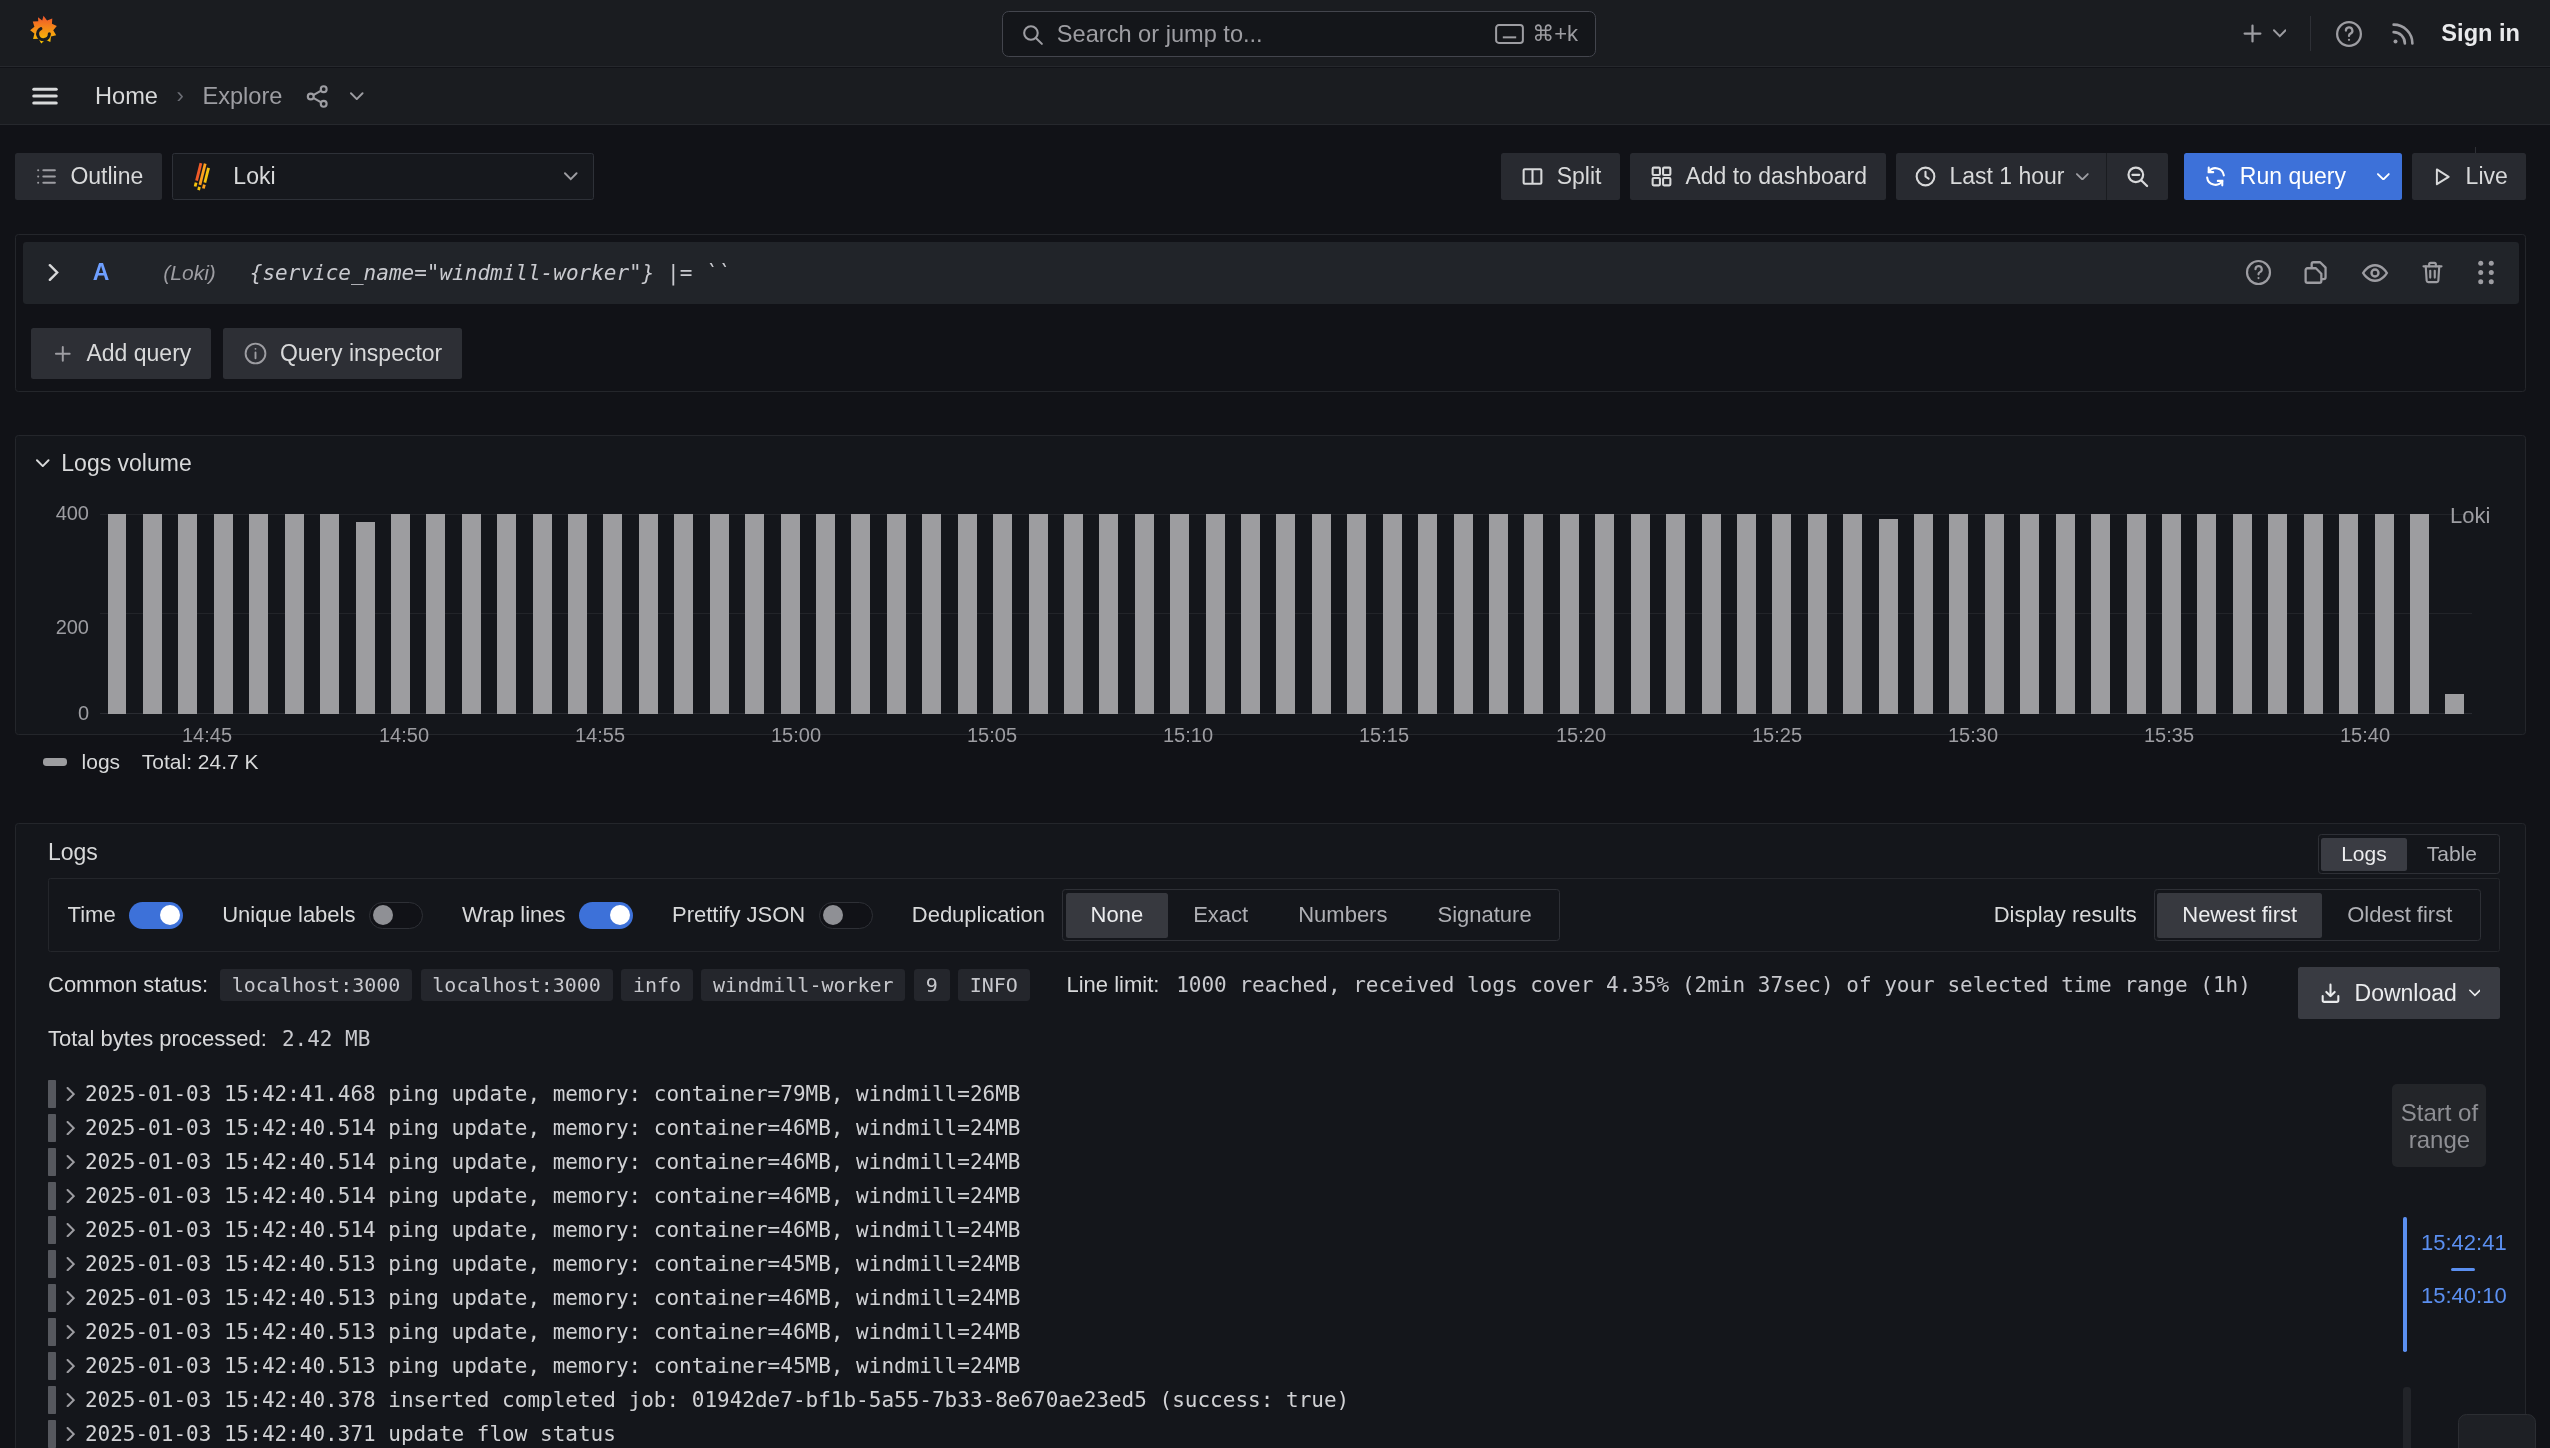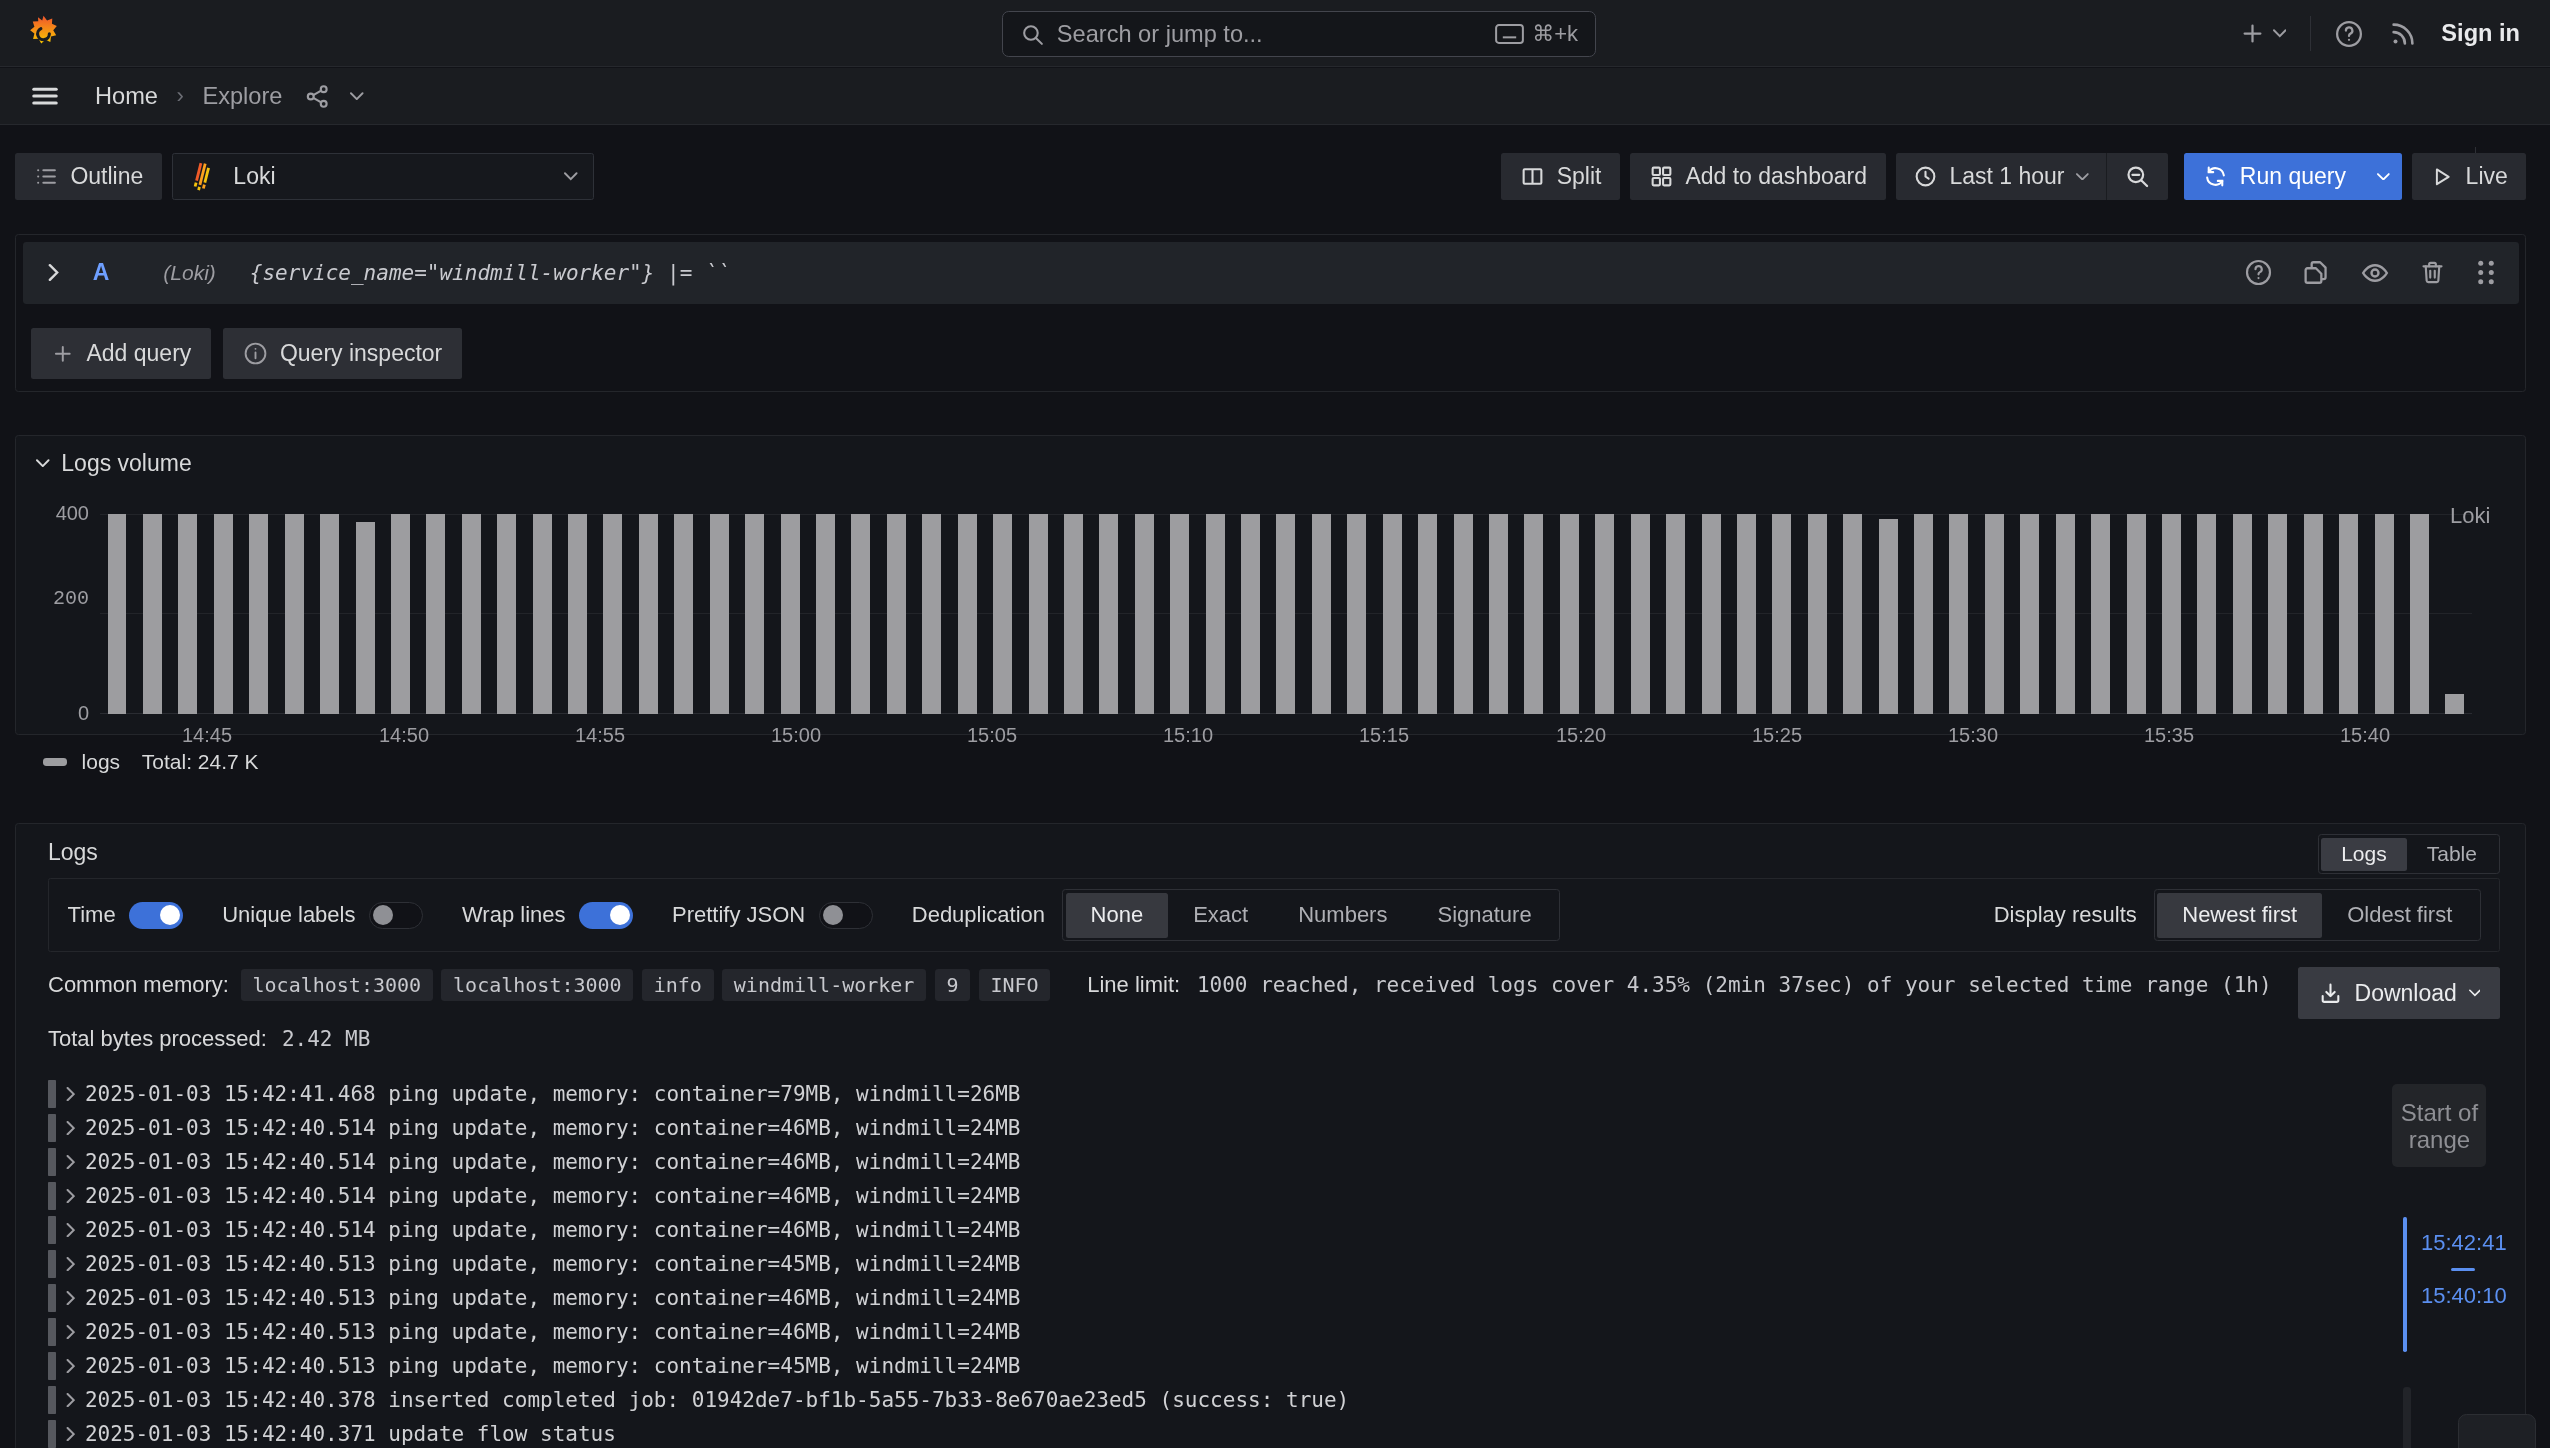--- a/index.html
+++ b/index.html
@@ -428,21 +428,21 @@
     <div class="vol-header">
       <span class="ic">
         <svg width="13.5" height="8.4" viewBox="0 0 14 8" fill="none" stroke="#d8d9da" stroke-width="2" stroke-linecap="round">
             <polyline points="1,1 7,7 13,1"></polyline>
           </svg>
       </span>
       <span class="panel-title">Logs volume</span>
     </div>
     <div id="yaxis">
         <div class="ytick" style="top: 266px;">0</div>
-        <div class="ytick" style="top: 151px; font-family: Liberation Mono, monospace;">200</div>
+        <div class="ytick" style="top: 180px;">200</div>
         <div class="ytick" style="top: 66px;">400</div>
       </div>
     <div class="gridline" style="top:78px"></div>
     <div class="gridline" style="top:177px"></div>
     <div class="gridline" style="top:277px;background:rgba(204,204,220,.12)"></div>
     <div class="plot" id="plot">
         <div class="bar" style="left: 7.6px; width: 18.6px; height: 200px; background: rgb(157, 157, 160);"></div>
         <div class="bar" style="left: 43px; width: 18.6px; height: 200px; background: rgb(157, 157, 160);"></div>
         <div class="bar" style="left: 78px; width: 18.6px; height: 200px; background: rgb(157, 157, 160);"></div>
         <div class="bar" style="left: 114px; width: 18.6px; height: 200px; background: rgb(157, 157, 160);"></div>
@@ -578,21 +578,21 @@
       <div class="ctl-group dispres">
         <span>Display results</span>
         <div class="segmented" id="dispres">
             <div class="opt sel">Newest first</div>
             <div class="opt">Oldest first</div>
           </div>
       </div>
     </div>
 
     <div class="meta1">
-      <span>Common memory:</span>
+      <span>Common status:</span>
       <span class="chips mono" id="chips">
           <span class="chip">localhost:3000</span>
           <span class="chip">localhost:3000</span>
           <span class="chip">info</span>
           <span class="chip">windmill-worker</span>
           <span class="chip">9</span>
           <span class="chip">INFO</span>
         </span>
       <span>Line limit:</span>
       <span class="limit-text mono">1000 reached, received logs cover 4.35% (2min 37sec) of your selected time range (1h)</span>

